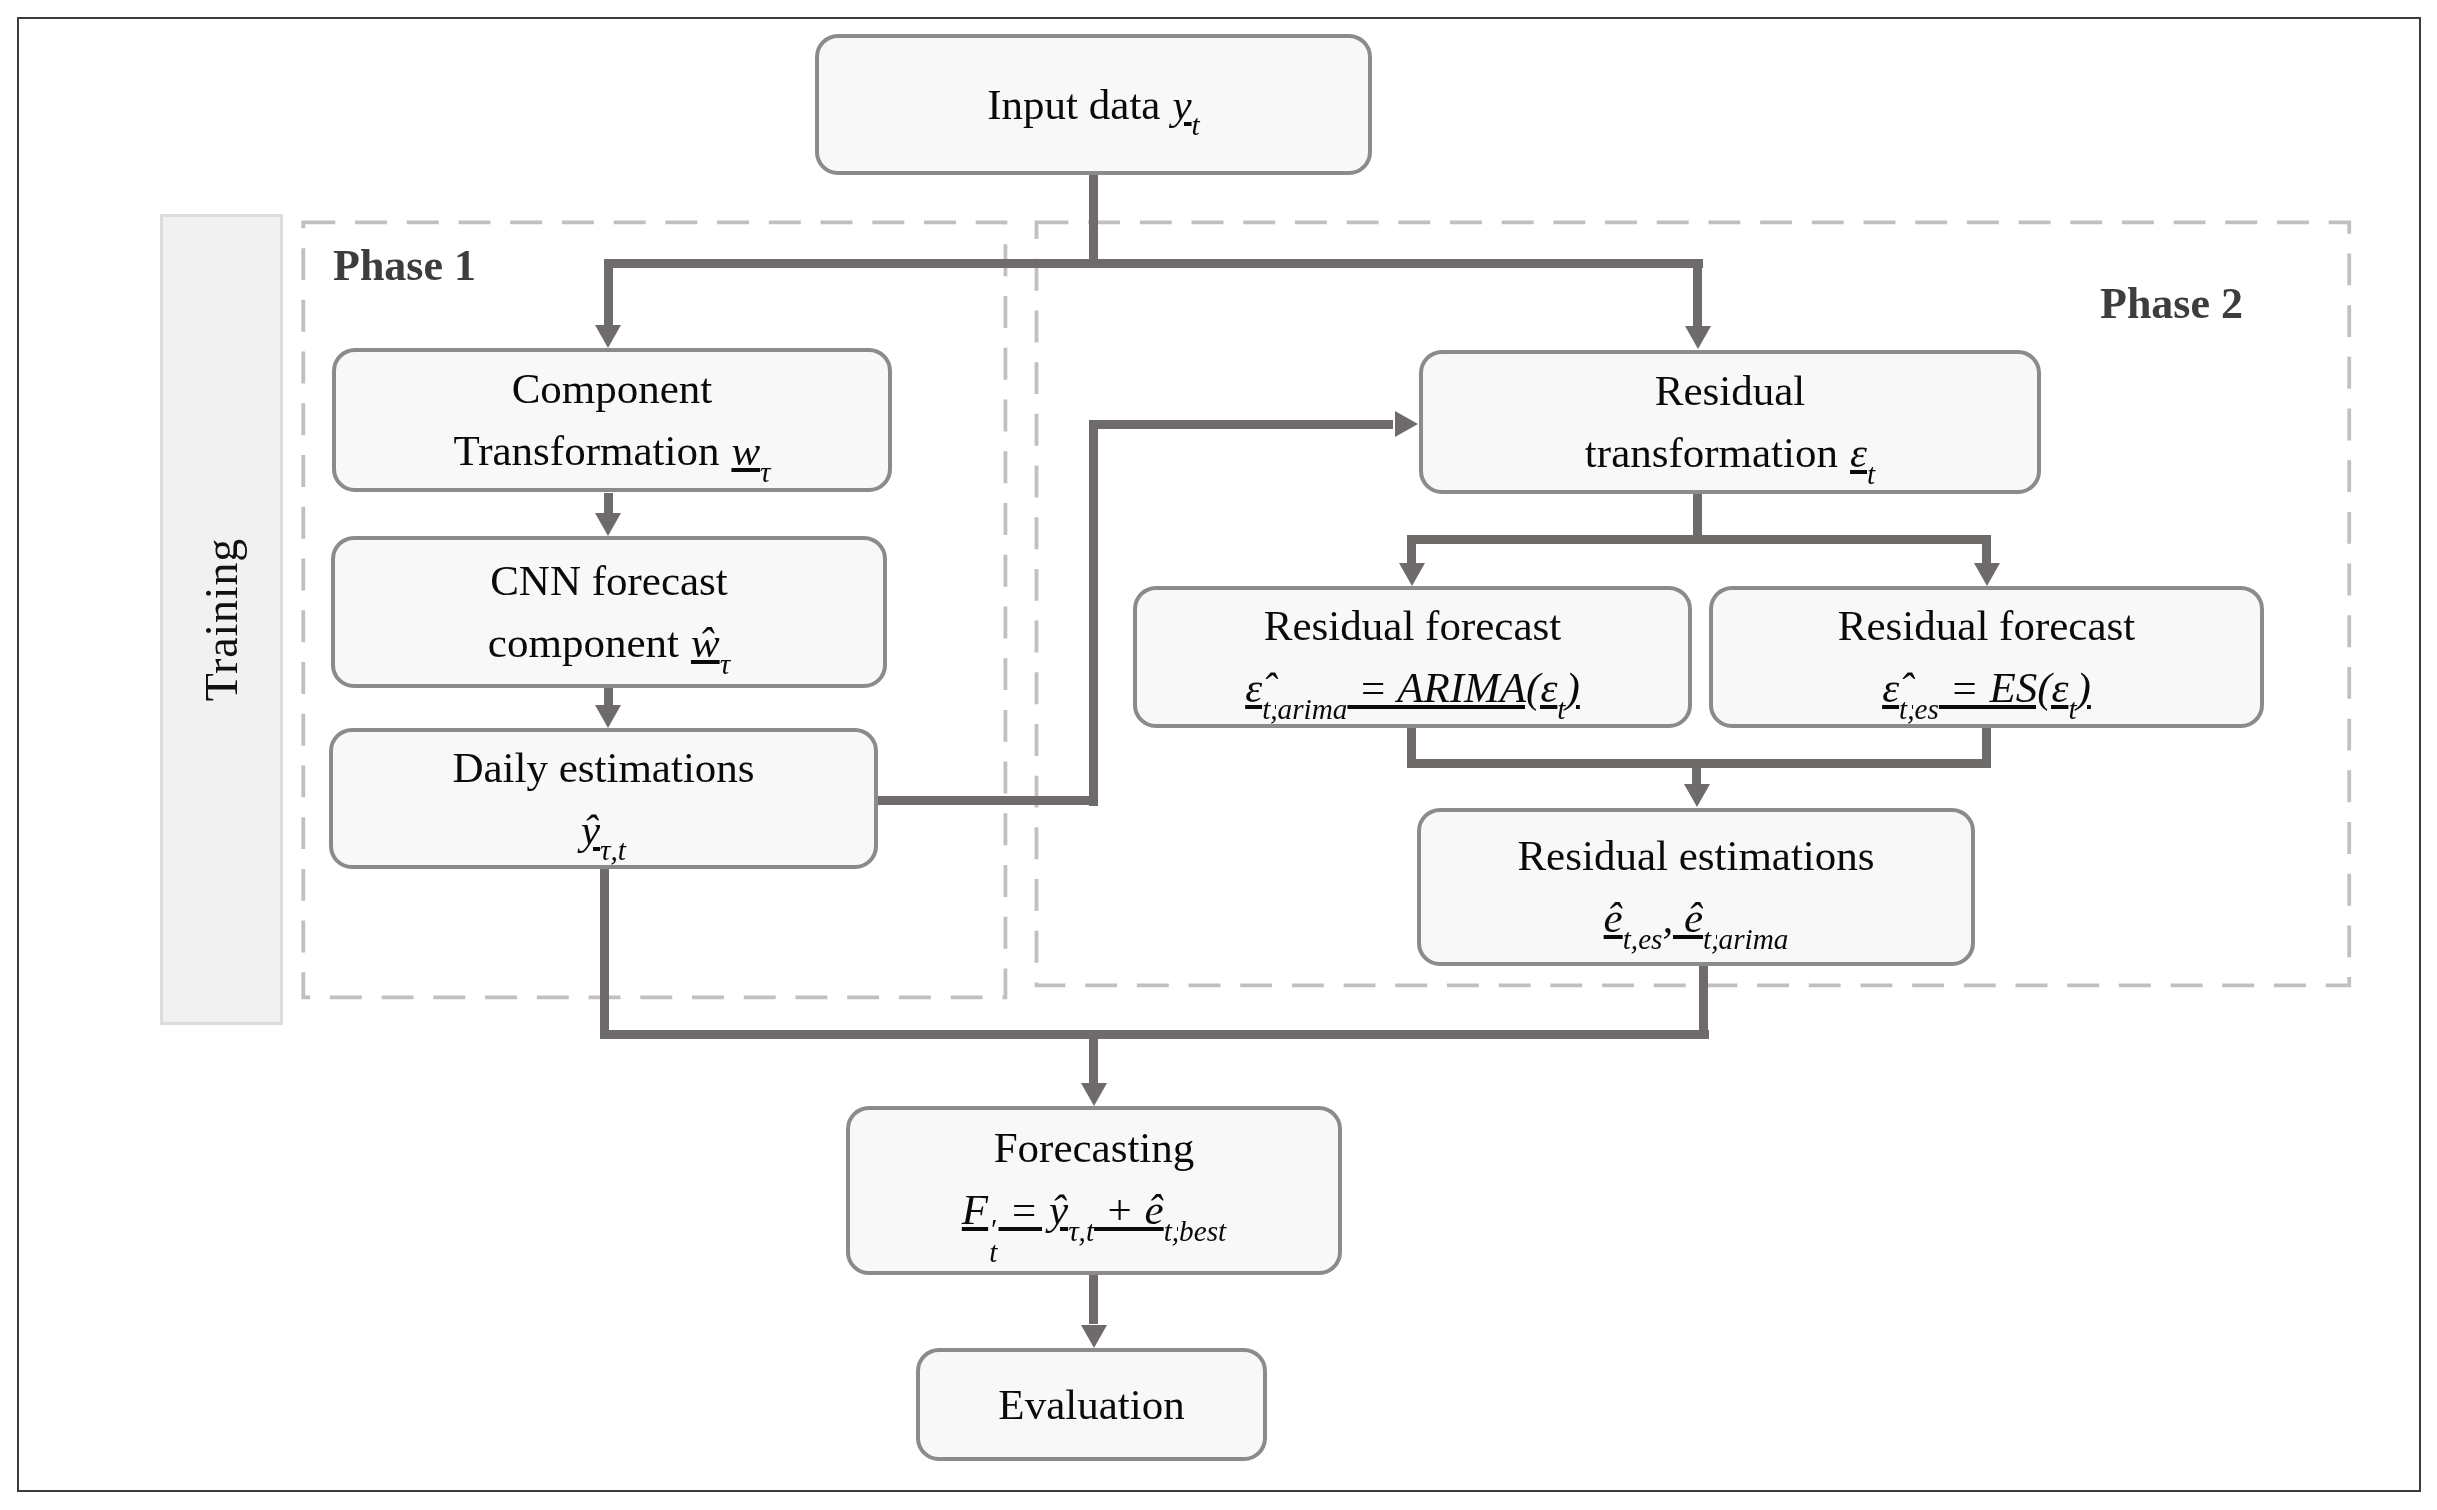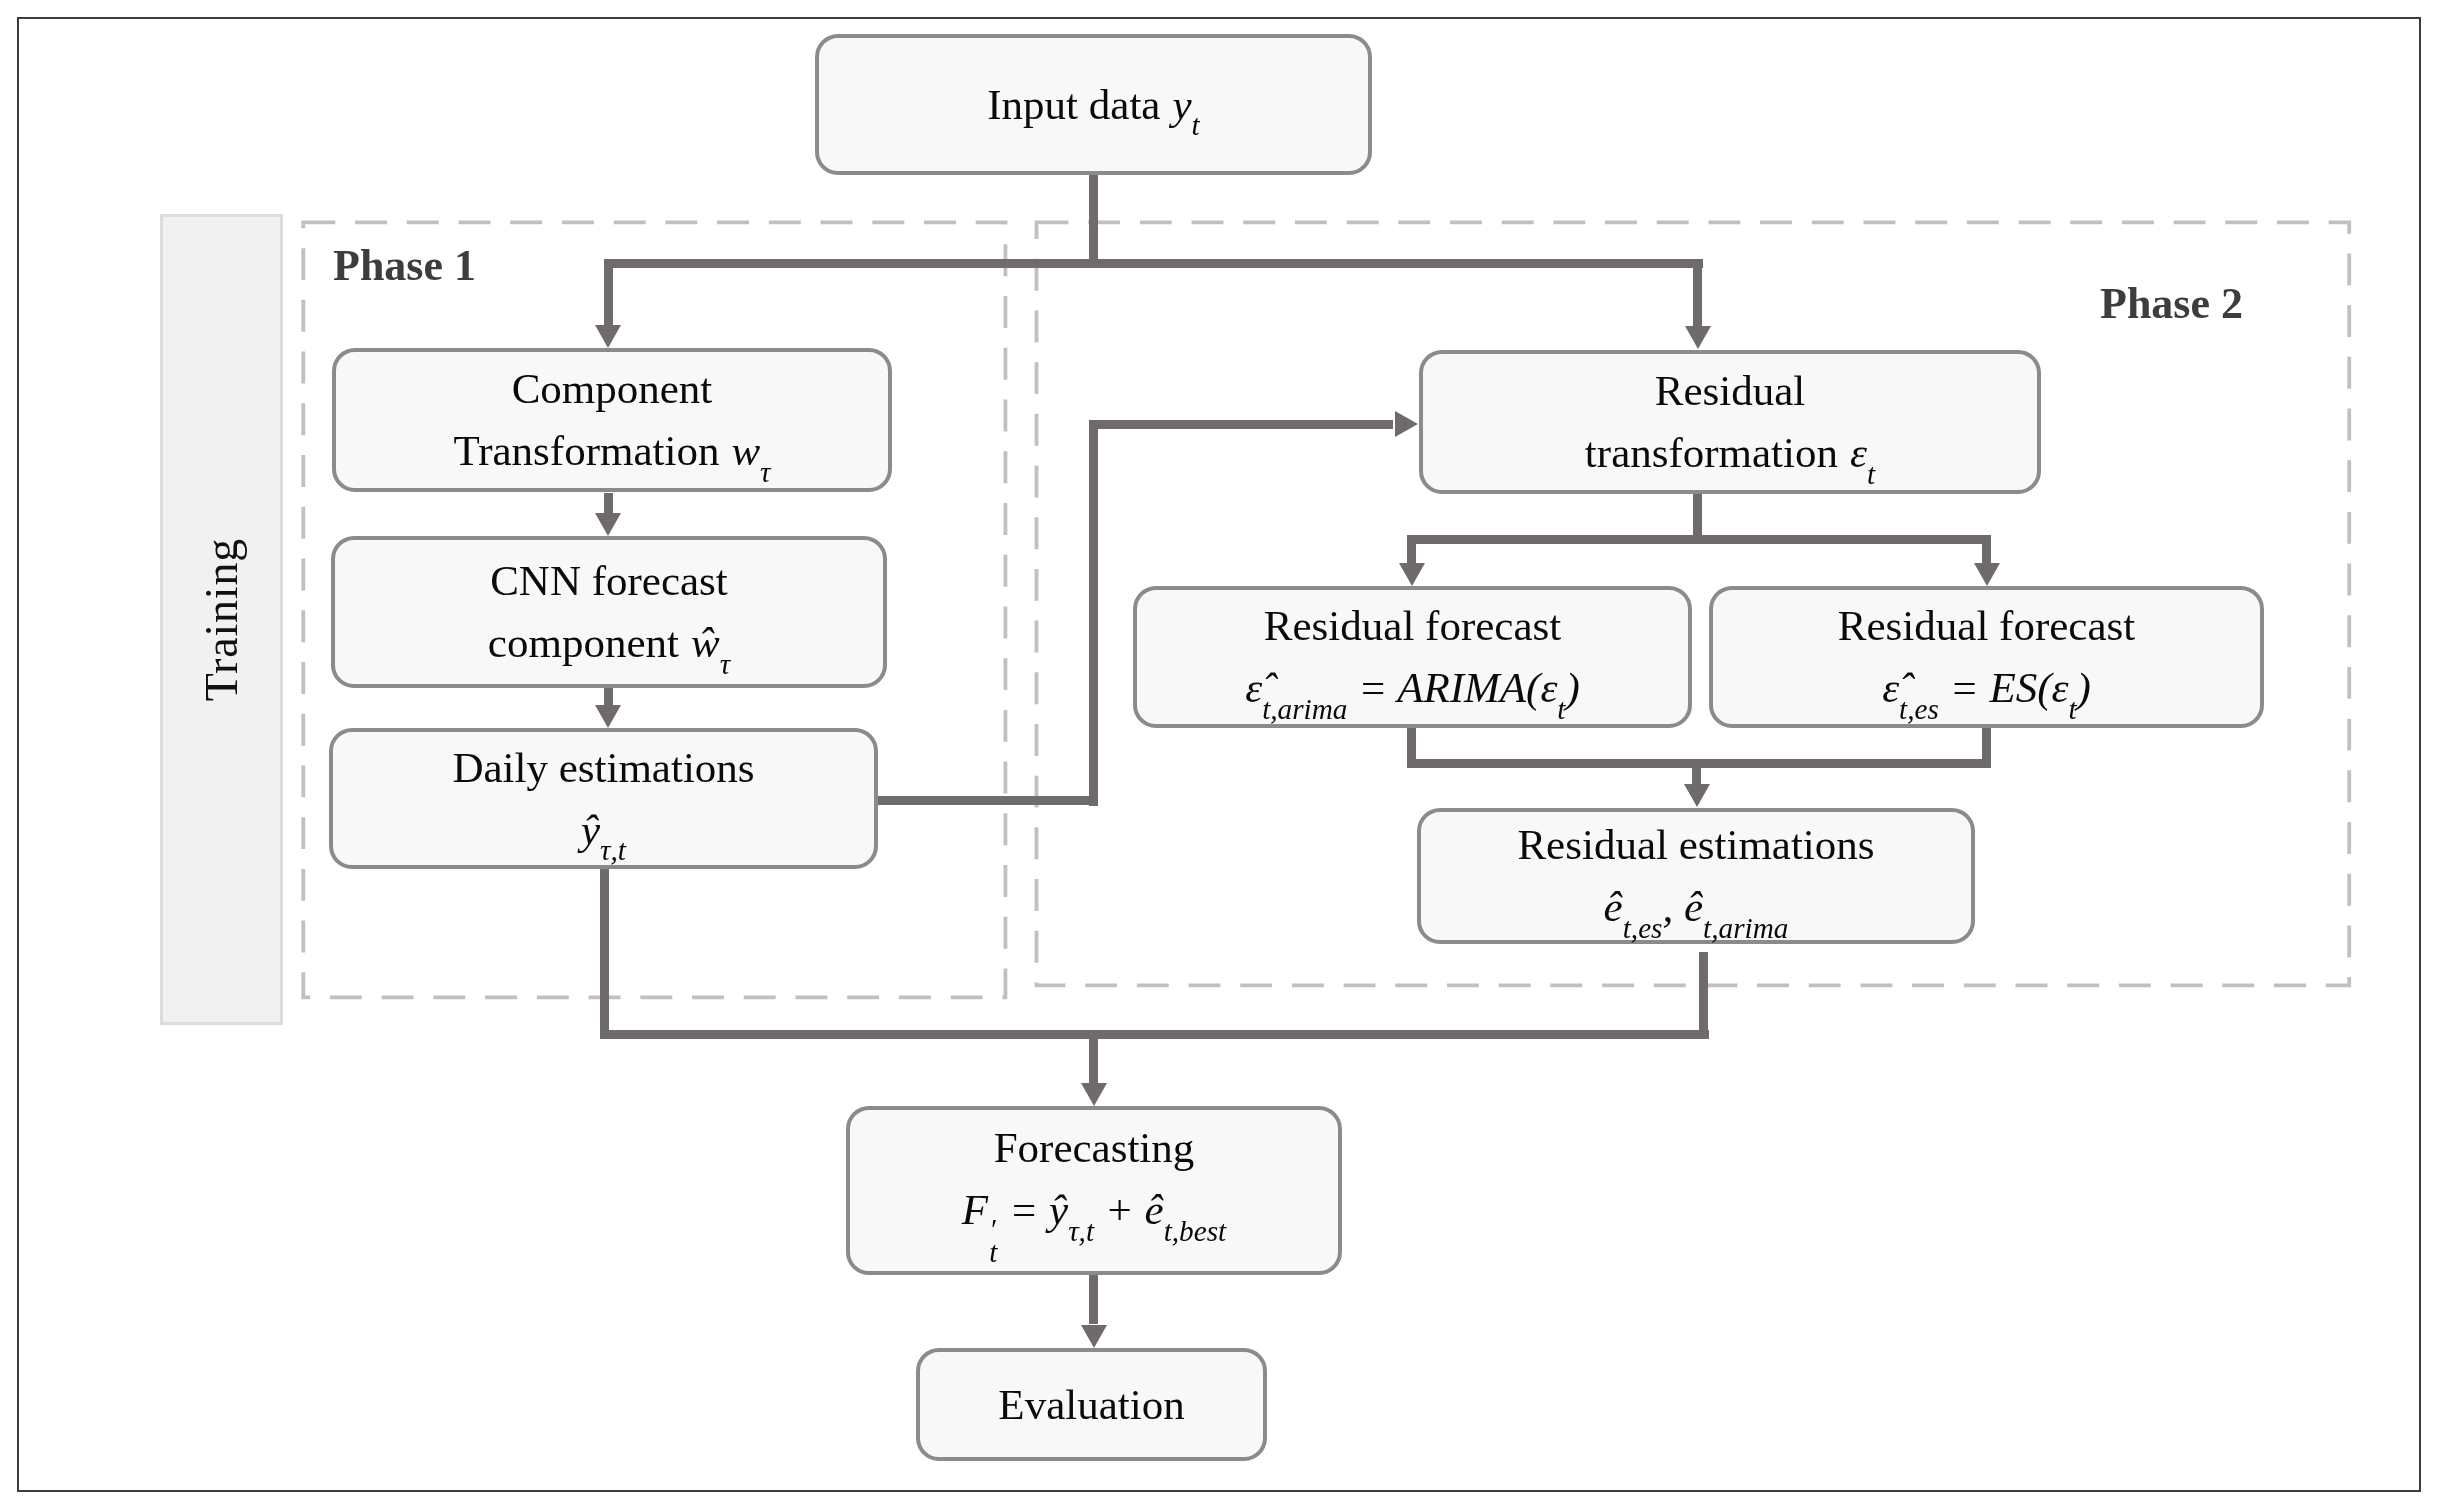--- a/index.html
+++ b/index.html
@@ -30,21 +30,21 @@
   .ah{position:absolute;width:0;height:0;z-index:3;}
   .ah.down{border-left:13px solid transparent;border-right:13px solid transparent;border-top:23.6px solid var(--line,#6f6b6a);}
   .ah.right{border-top:13px solid transparent;border-bottom:13px solid transparent;border-left:23.6px solid var(--line,#6f6b6a);}
   .box{
     position:absolute;box-sizing:border-box;z-index:4;
     background:var(--box_fill,#f8f8f8);border:4.6px solid var(--box_border,#8c8a8a);border-radius:23px;
     display:flex;flex-direction:column;align-items:center;justify-content:center;
     text-align:center;font-size:43px;line-height:1.44;padding:3px 7.6px;
   }
   .bline{white-space:nowrap;}
-  .math{font-style:italic;}
+  .math{font-style:italic;text-decoration:underline;}
   .bline .math:not(:first-child){margin-left:0.28em;}
   .math sub{font-size:0.68em;line-height:0;position:relative;top:0.24em;font-style:italic;}
   .stk{
     display:inline-flex;flex-direction:column;align-items:flex-start;
     font-size:0.68em;line-height:0.78;vertical-align:-0.52em;margin:0 0.04em;
   }
 </style>
 </head>
 <body>
 
@@ -134,21 +134,21 @@
   <div class="box" style="left:1133px;top:586px;width:559px;height:142px;">
     <div class="bline">Residual forecast</div>
     <div class="bline"><span class="math">ε̂<sub>t,arima</sub> = ARIMA(ε<sub>t</sub>)</span></div>
   </div>
 
   <div class="box" style="left:1709px;top:586px;width:555px;height:142px;">
     <div class="bline">Residual forecast</div>
     <div class="bline"><span class="math">ε̂<sub>t,es</sub> = ES(ε<sub>t</sub>)</span></div>
   </div>
 
-  <div class="box" style="left:1417px;top:808px;width:558px;height:136px;">
+  <div class="box" style="left:1417px;top:808px;width:558px;height:158px;">
     <div class="bline">Residual estimations</div>
     <div class="bline"><span class="math">ê<sub>t,es</sub>, ê<sub>t,arima</sub></span></div>
   </div>
 
   <div class="box" style="left:916px;top:1348px;width:351px;height:113px;">
     <div class="bline">Evaluation</div>
   </div>
 
   <div class="box" style="left:846px;top:1106px;width:496px;height:169px;">
     <div class="bline">Forecasting</div>

